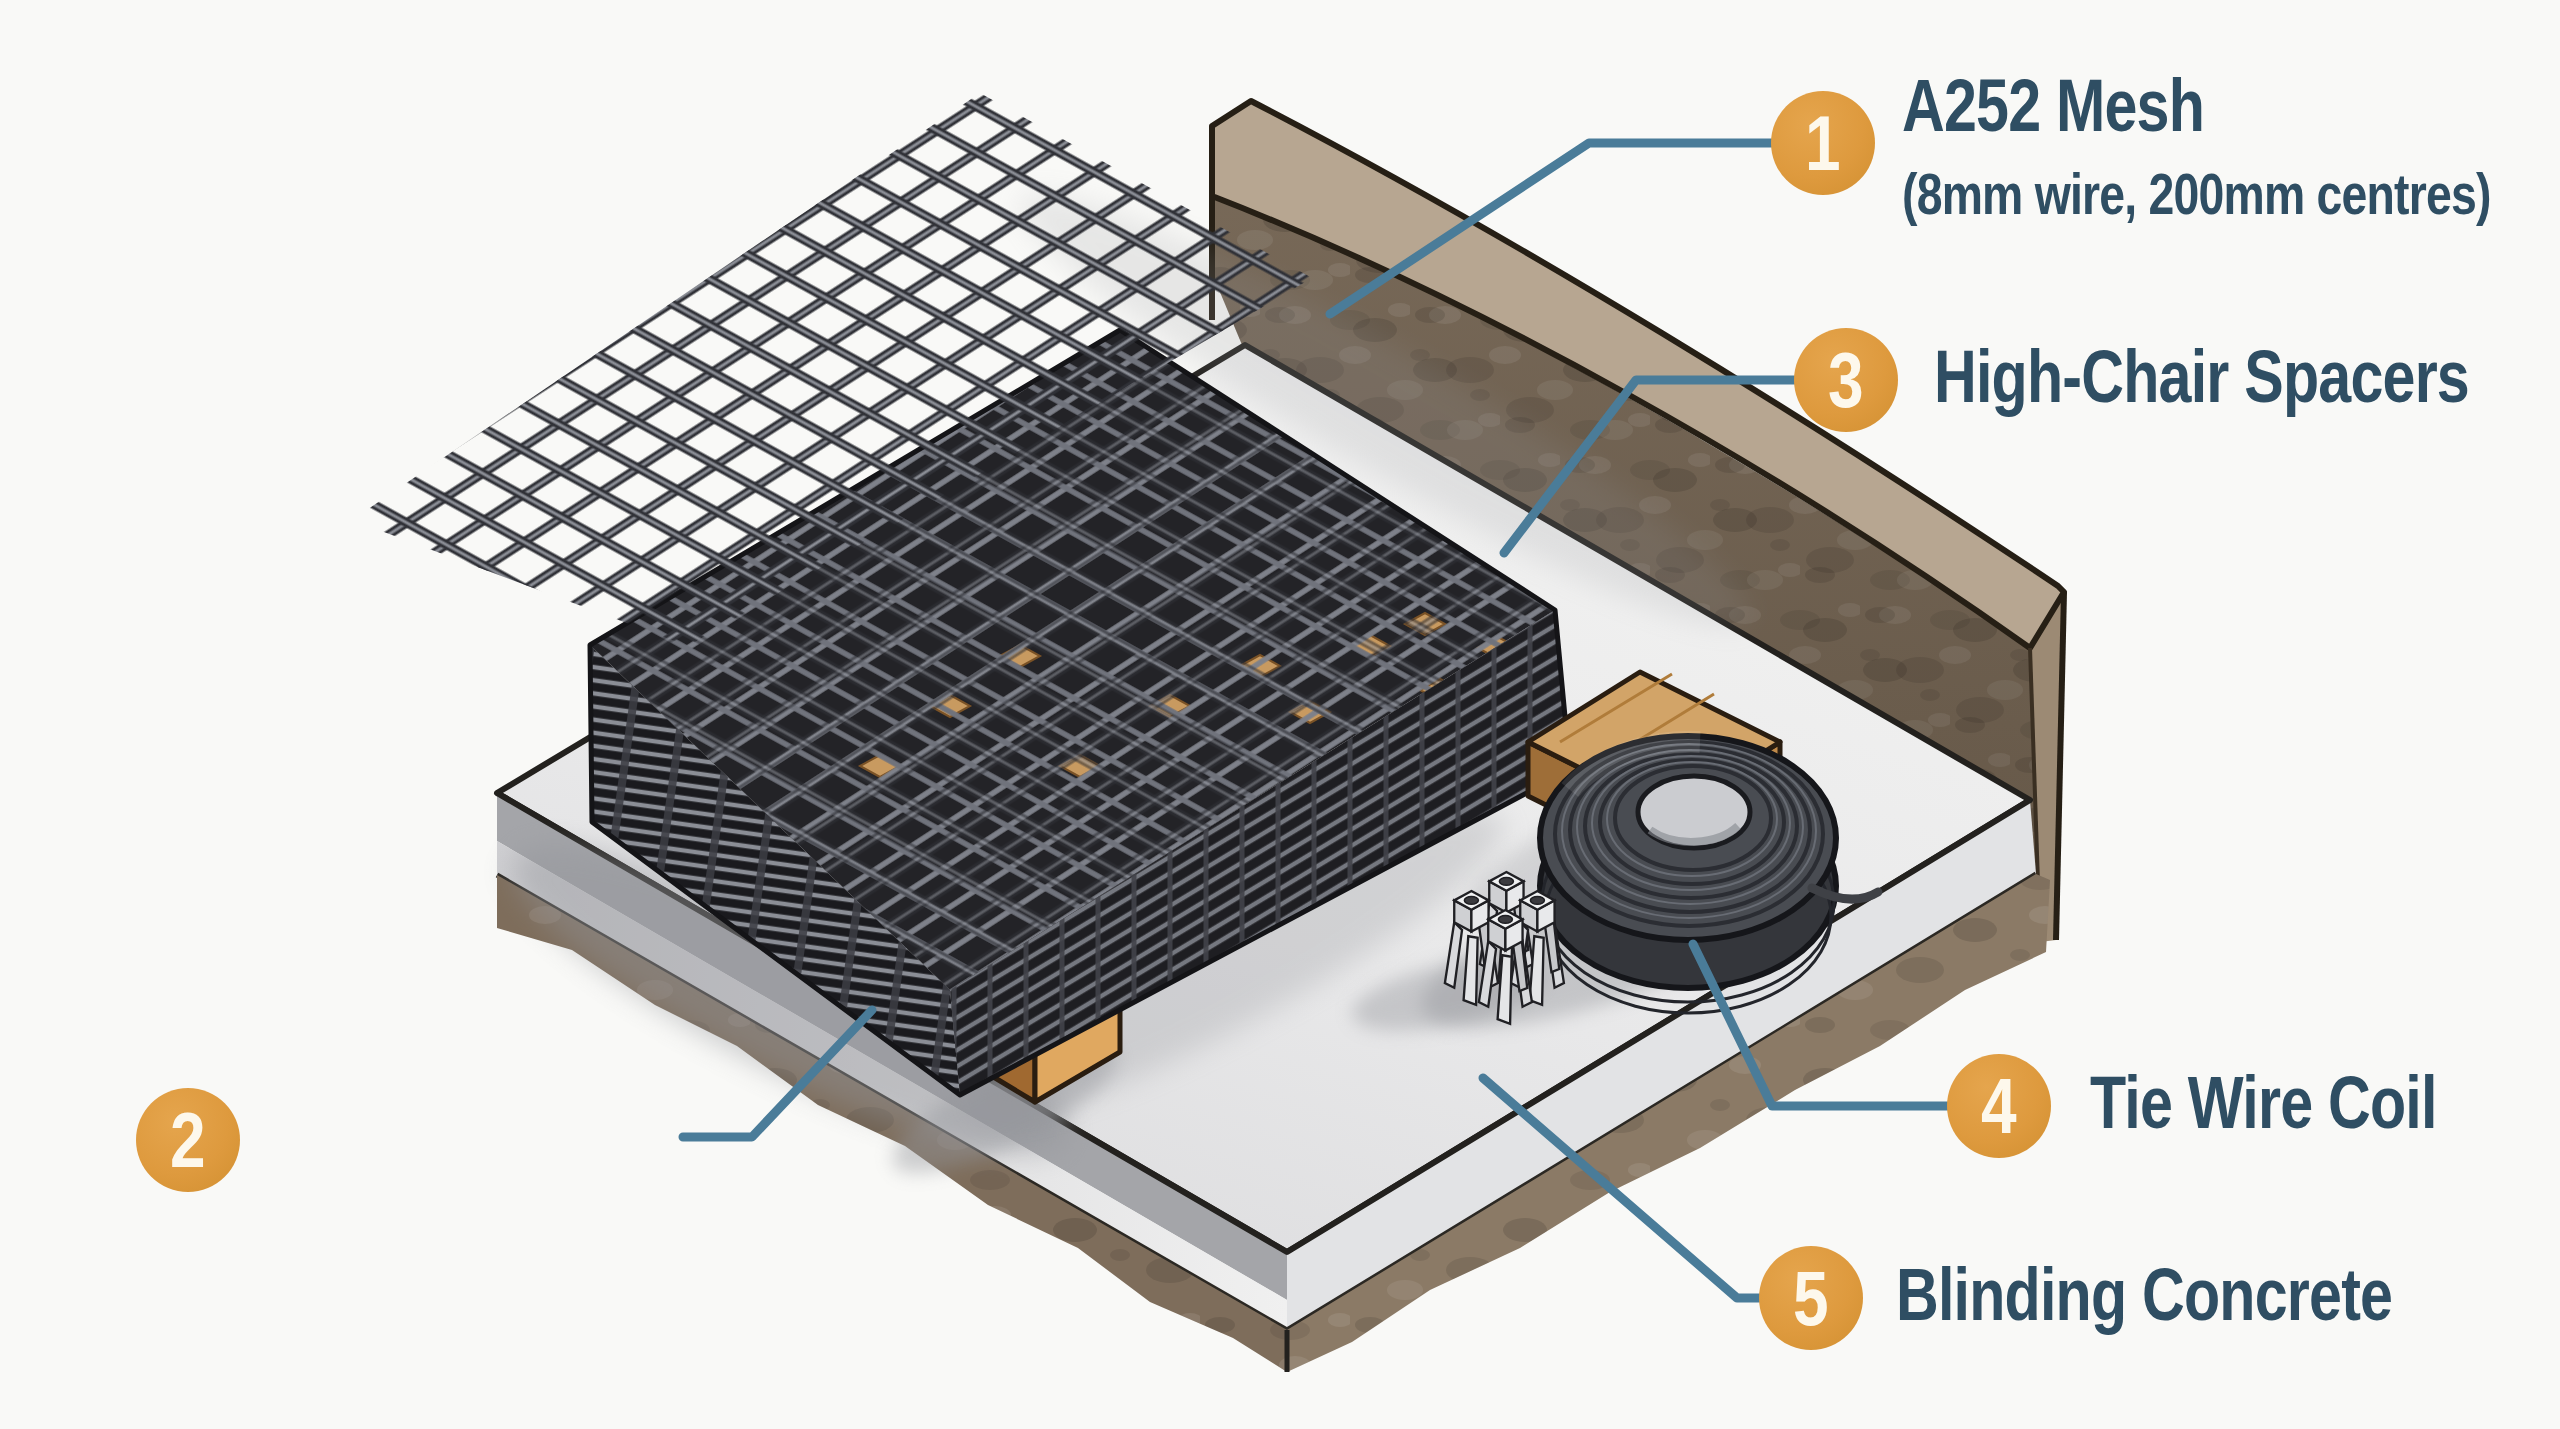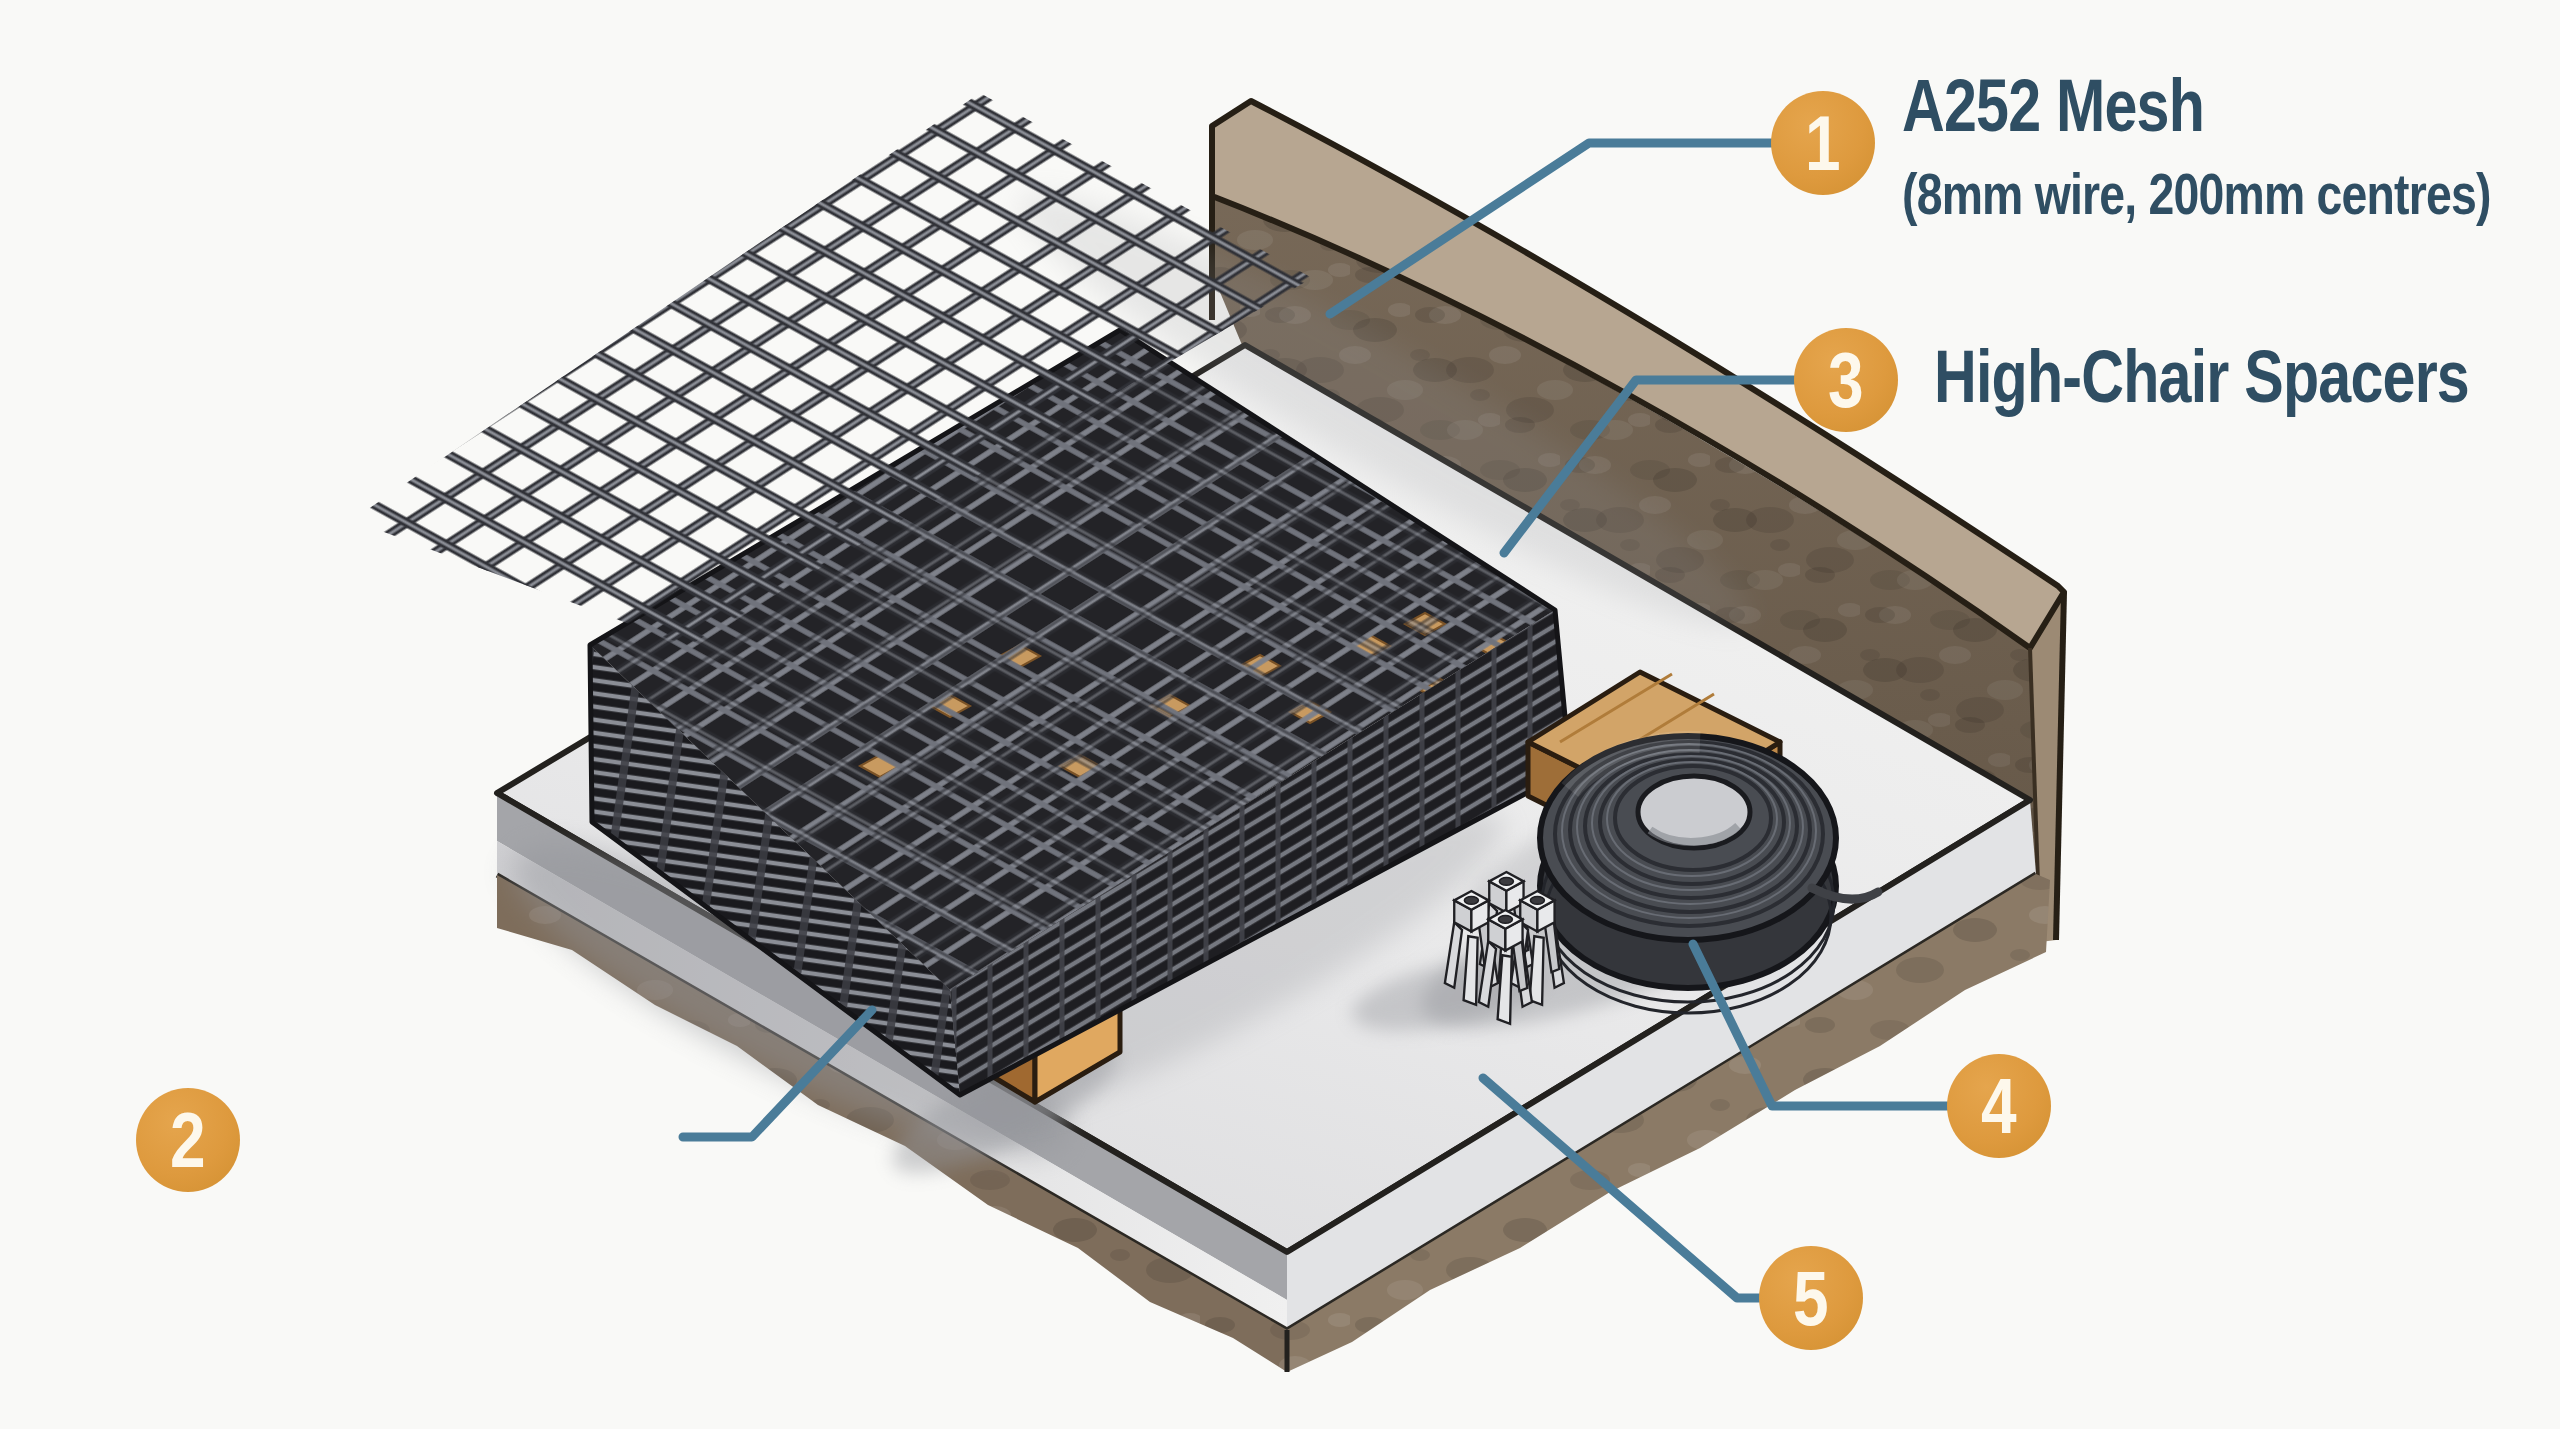--- a/index.html
+++ b/index.html
@@ -273,13 +273,21 @@
     </div>
 
   <div class="callout" style="left:1902px;top:69px">
     <div class="title">A252 Mesh</div>
     <div class="sub">(8mm wire, 200mm centres)</div>
   </div>
   <div class="callout" style="left:1934px;top:340px">
     <div class="title">High-Chair Spacers</div>
 
   </div>
+  <div class="callout" style="left:2090px;top:1066px">
+    <div class="title">Tie Wire Coil</div>
+
+  </div>
+  <div class="callout" style="left:1896px;top:1258px">
+    <div class="title">Blinding Concrete</div>
+
+  </div>
 </div>
 
 </body></html>

